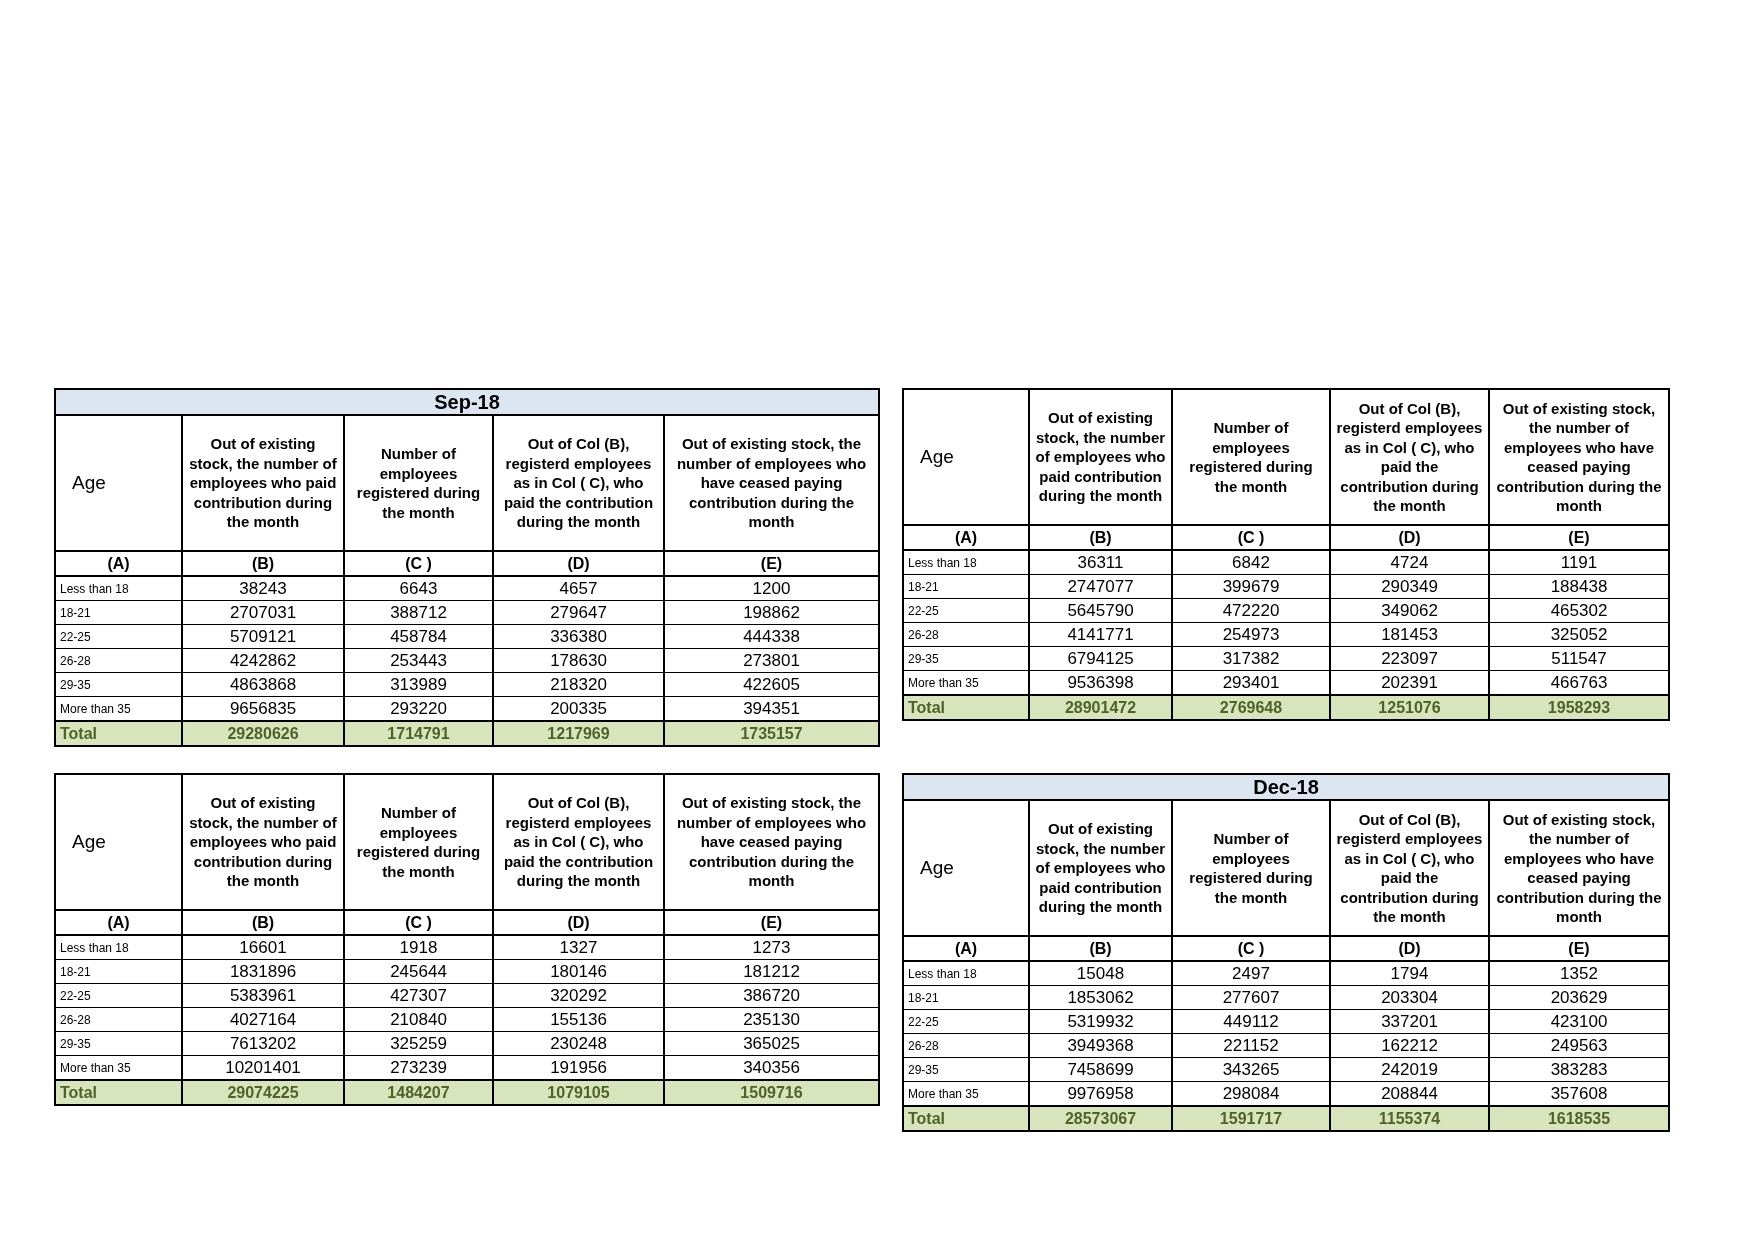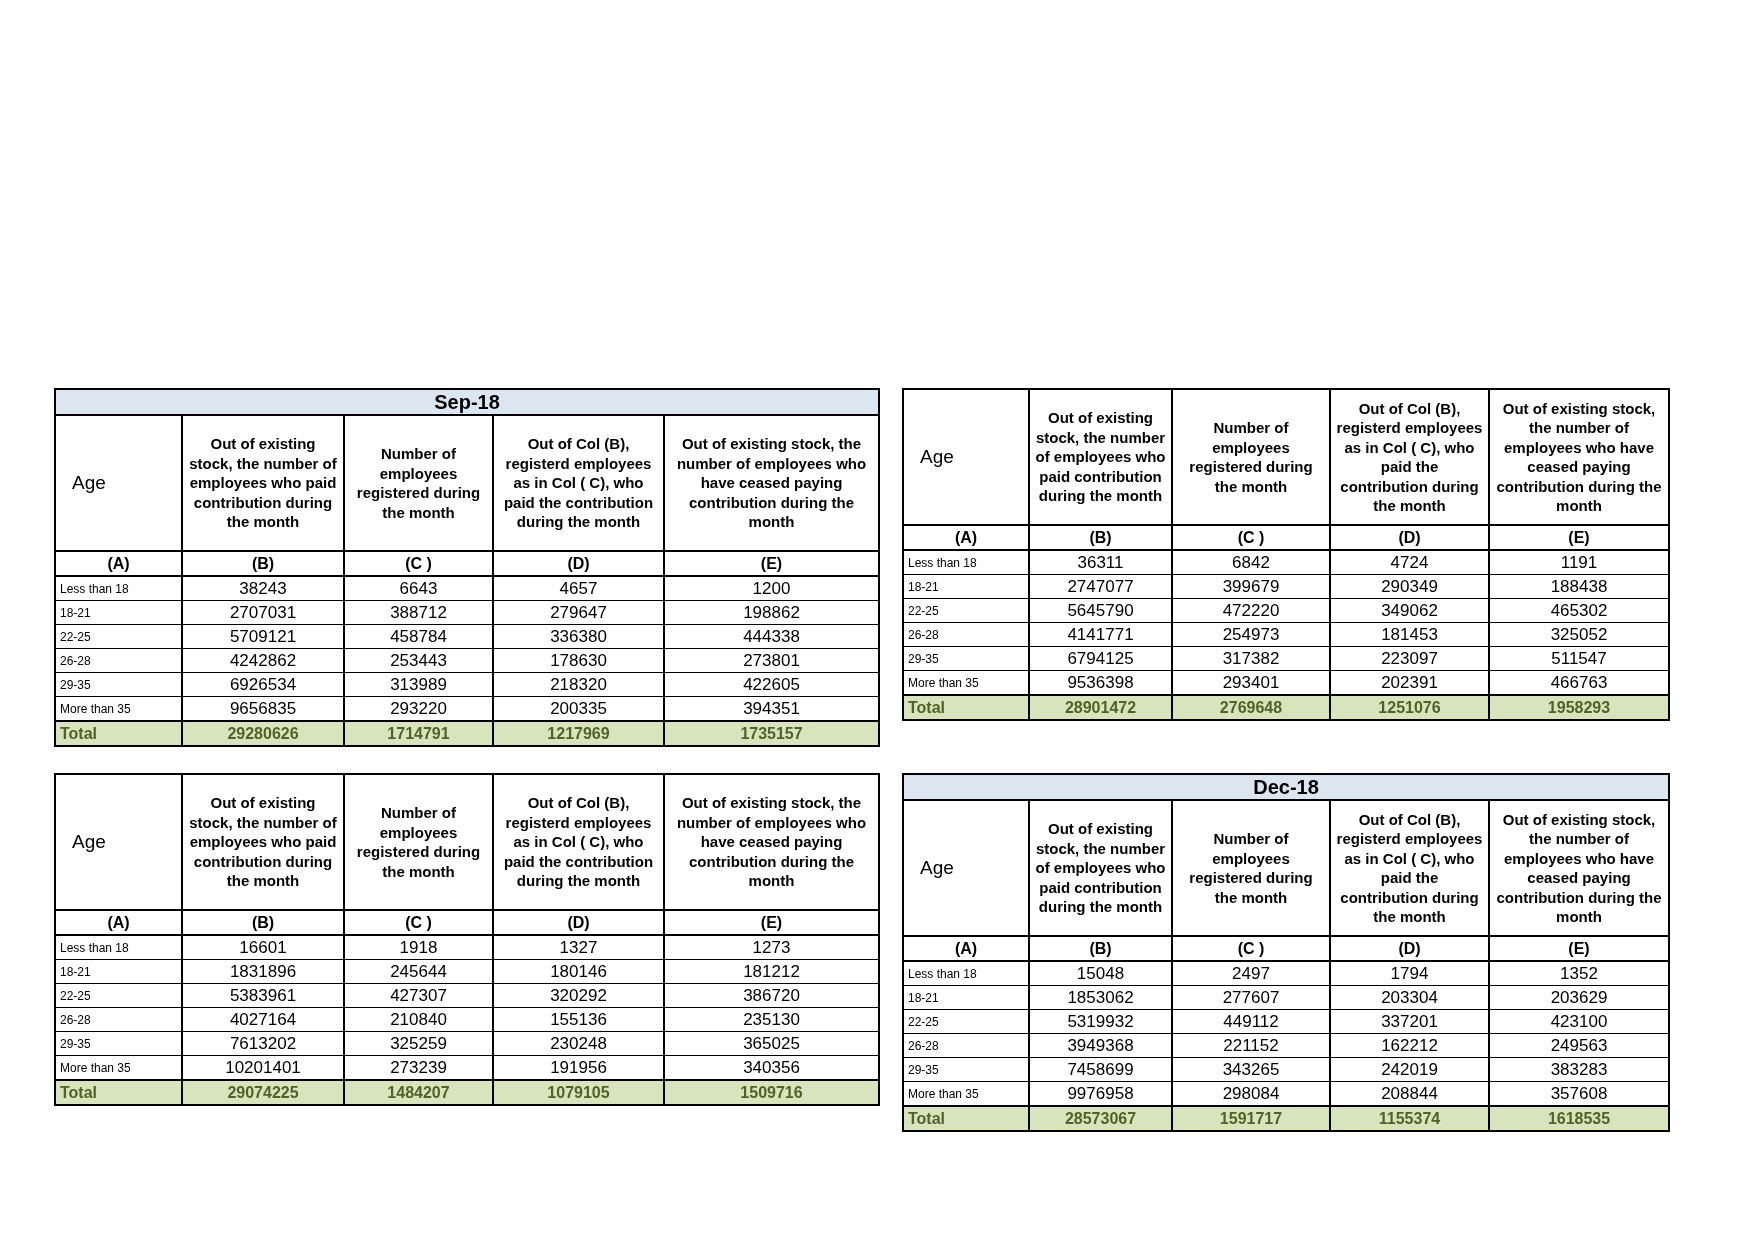--- a/index.html
+++ b/index.html
@@ -117,21 +117,21 @@
             </tr>
             <tr>
               <td class="age-c">26-28</td>
               <td>4242862</td>
               <td>253443</td>
               <td>178630</td>
               <td>273801</td>
             </tr>
             <tr>
               <td class="age-c">29-35</td>
-              <td>6926534</td>
+              <td>4863868</td>
               <td>313989</td>
               <td>218320</td>
               <td>422605</td>
             </tr>
             <tr>
               <td class="age-c">More than 35</td>
               <td>9656835</td>
               <td>293220</td>
               <td>200335</td>
               <td>394351</td>

